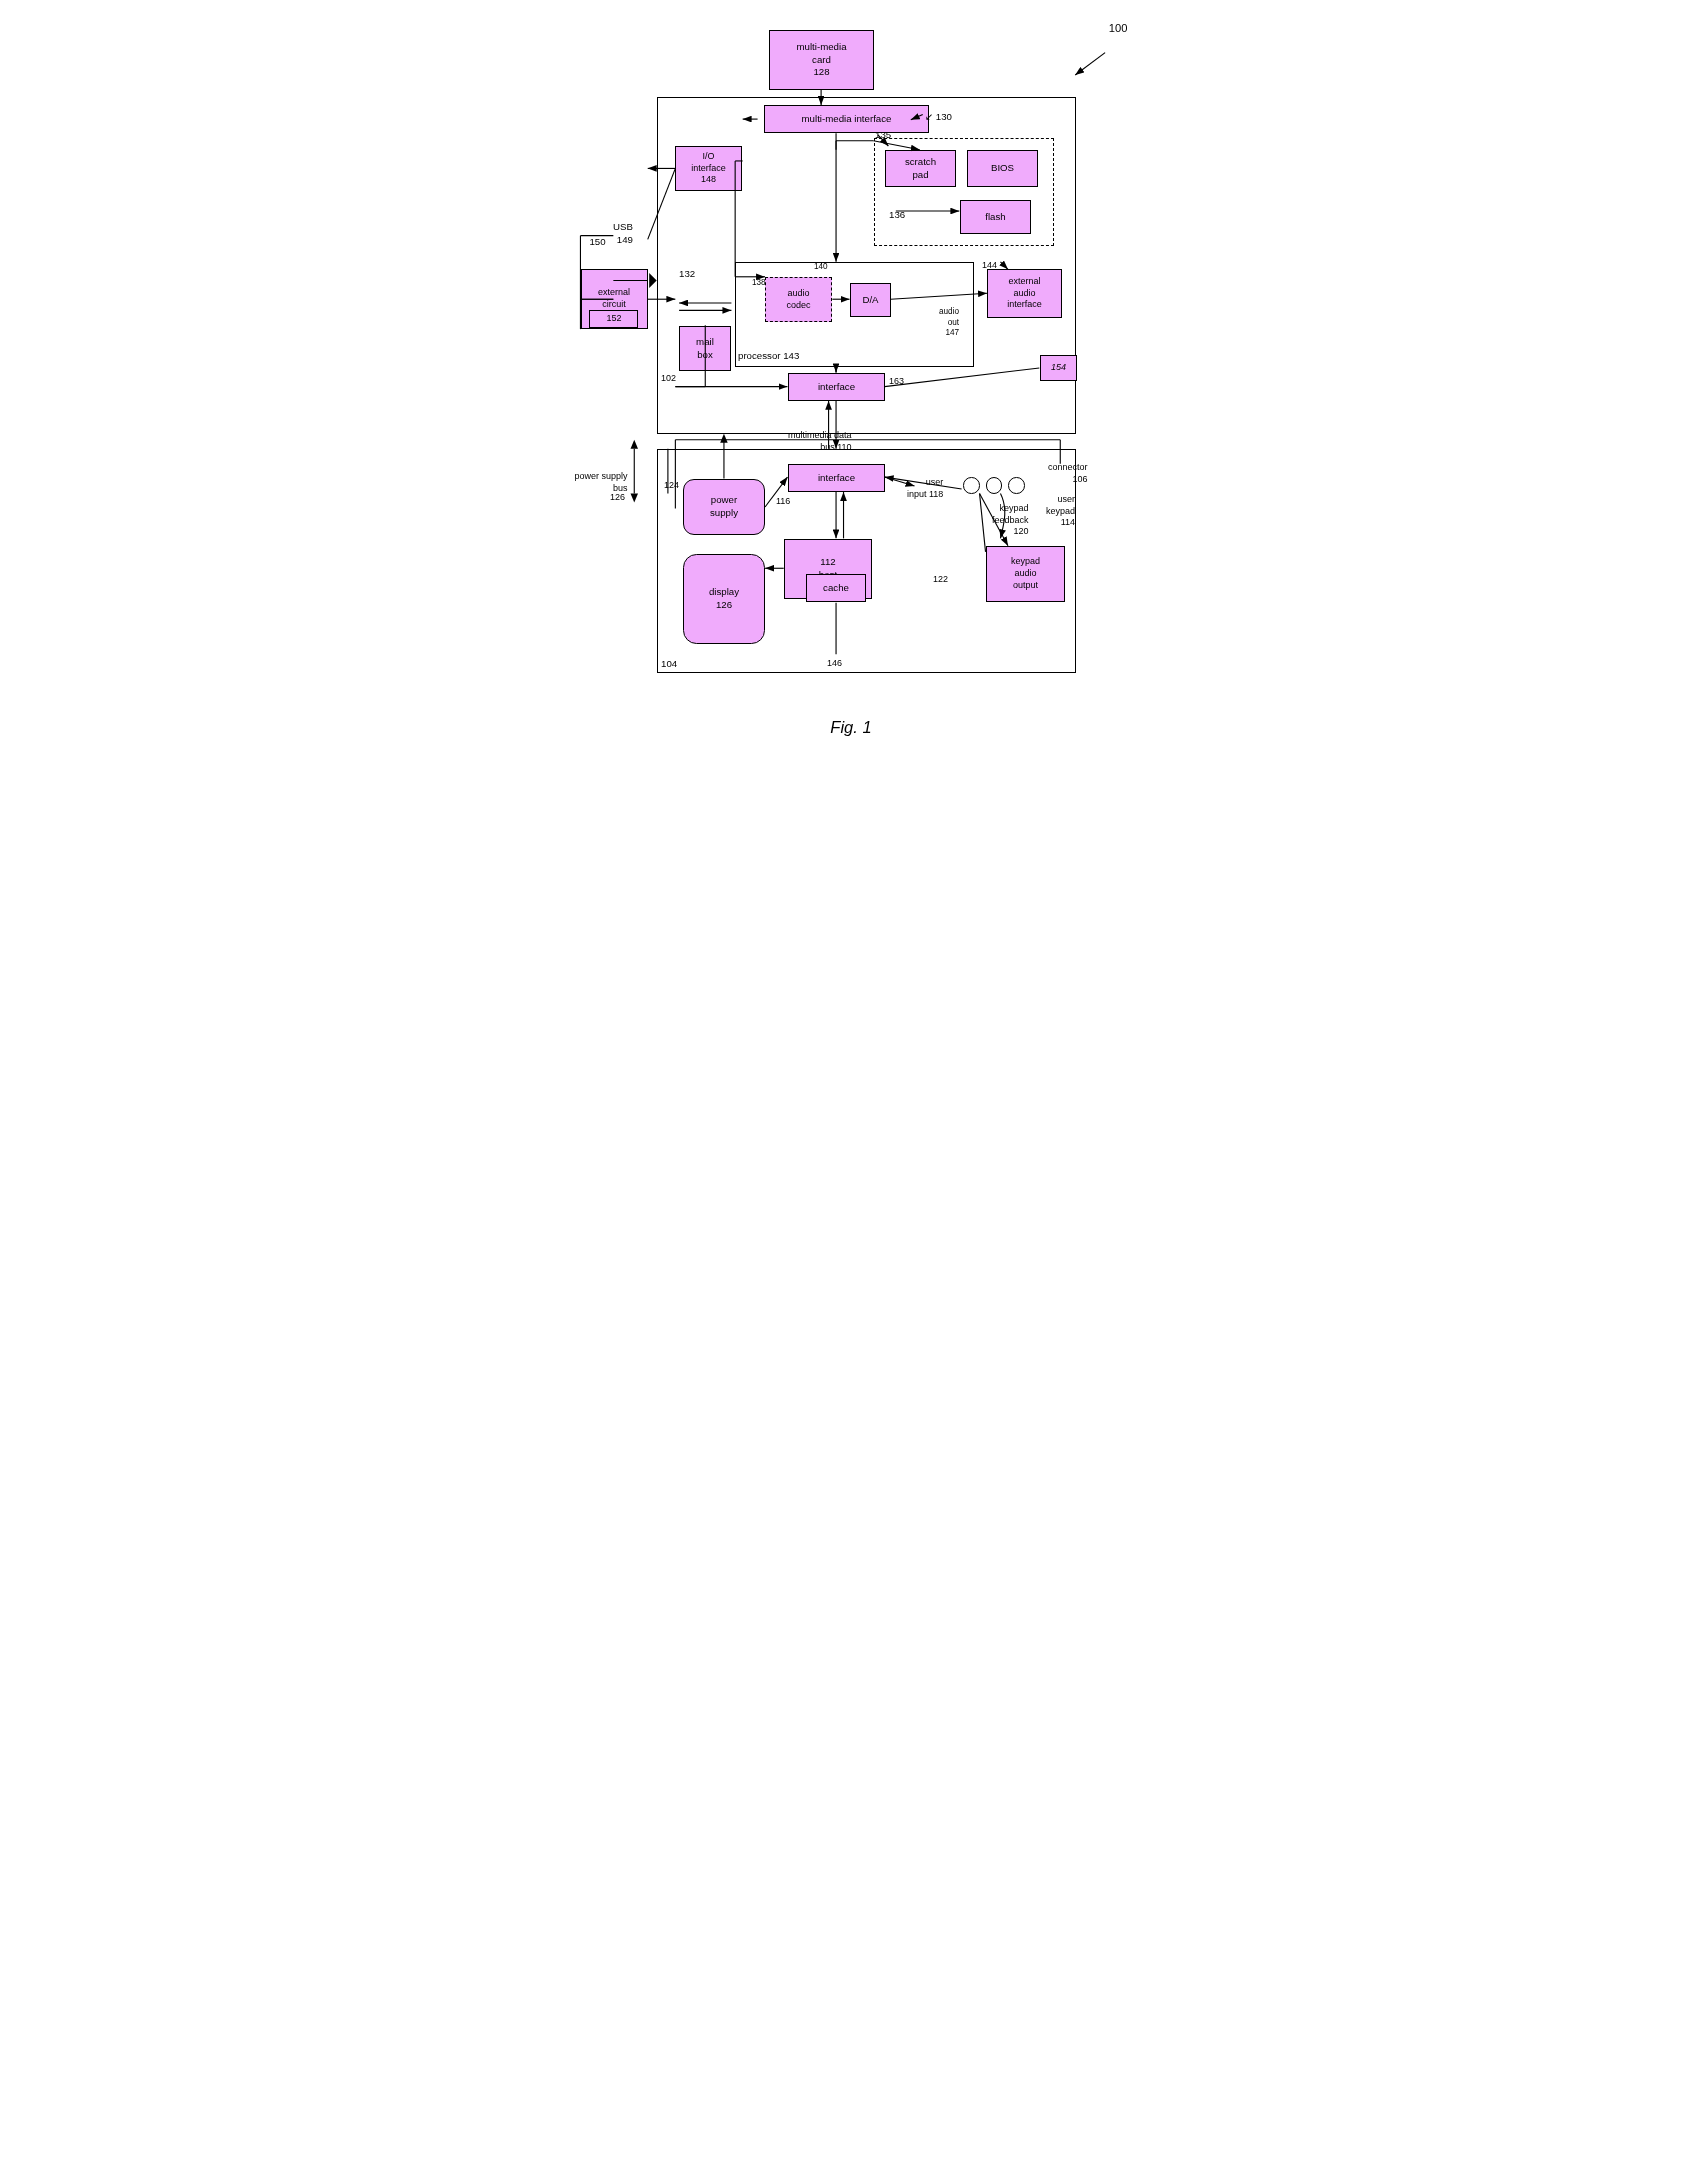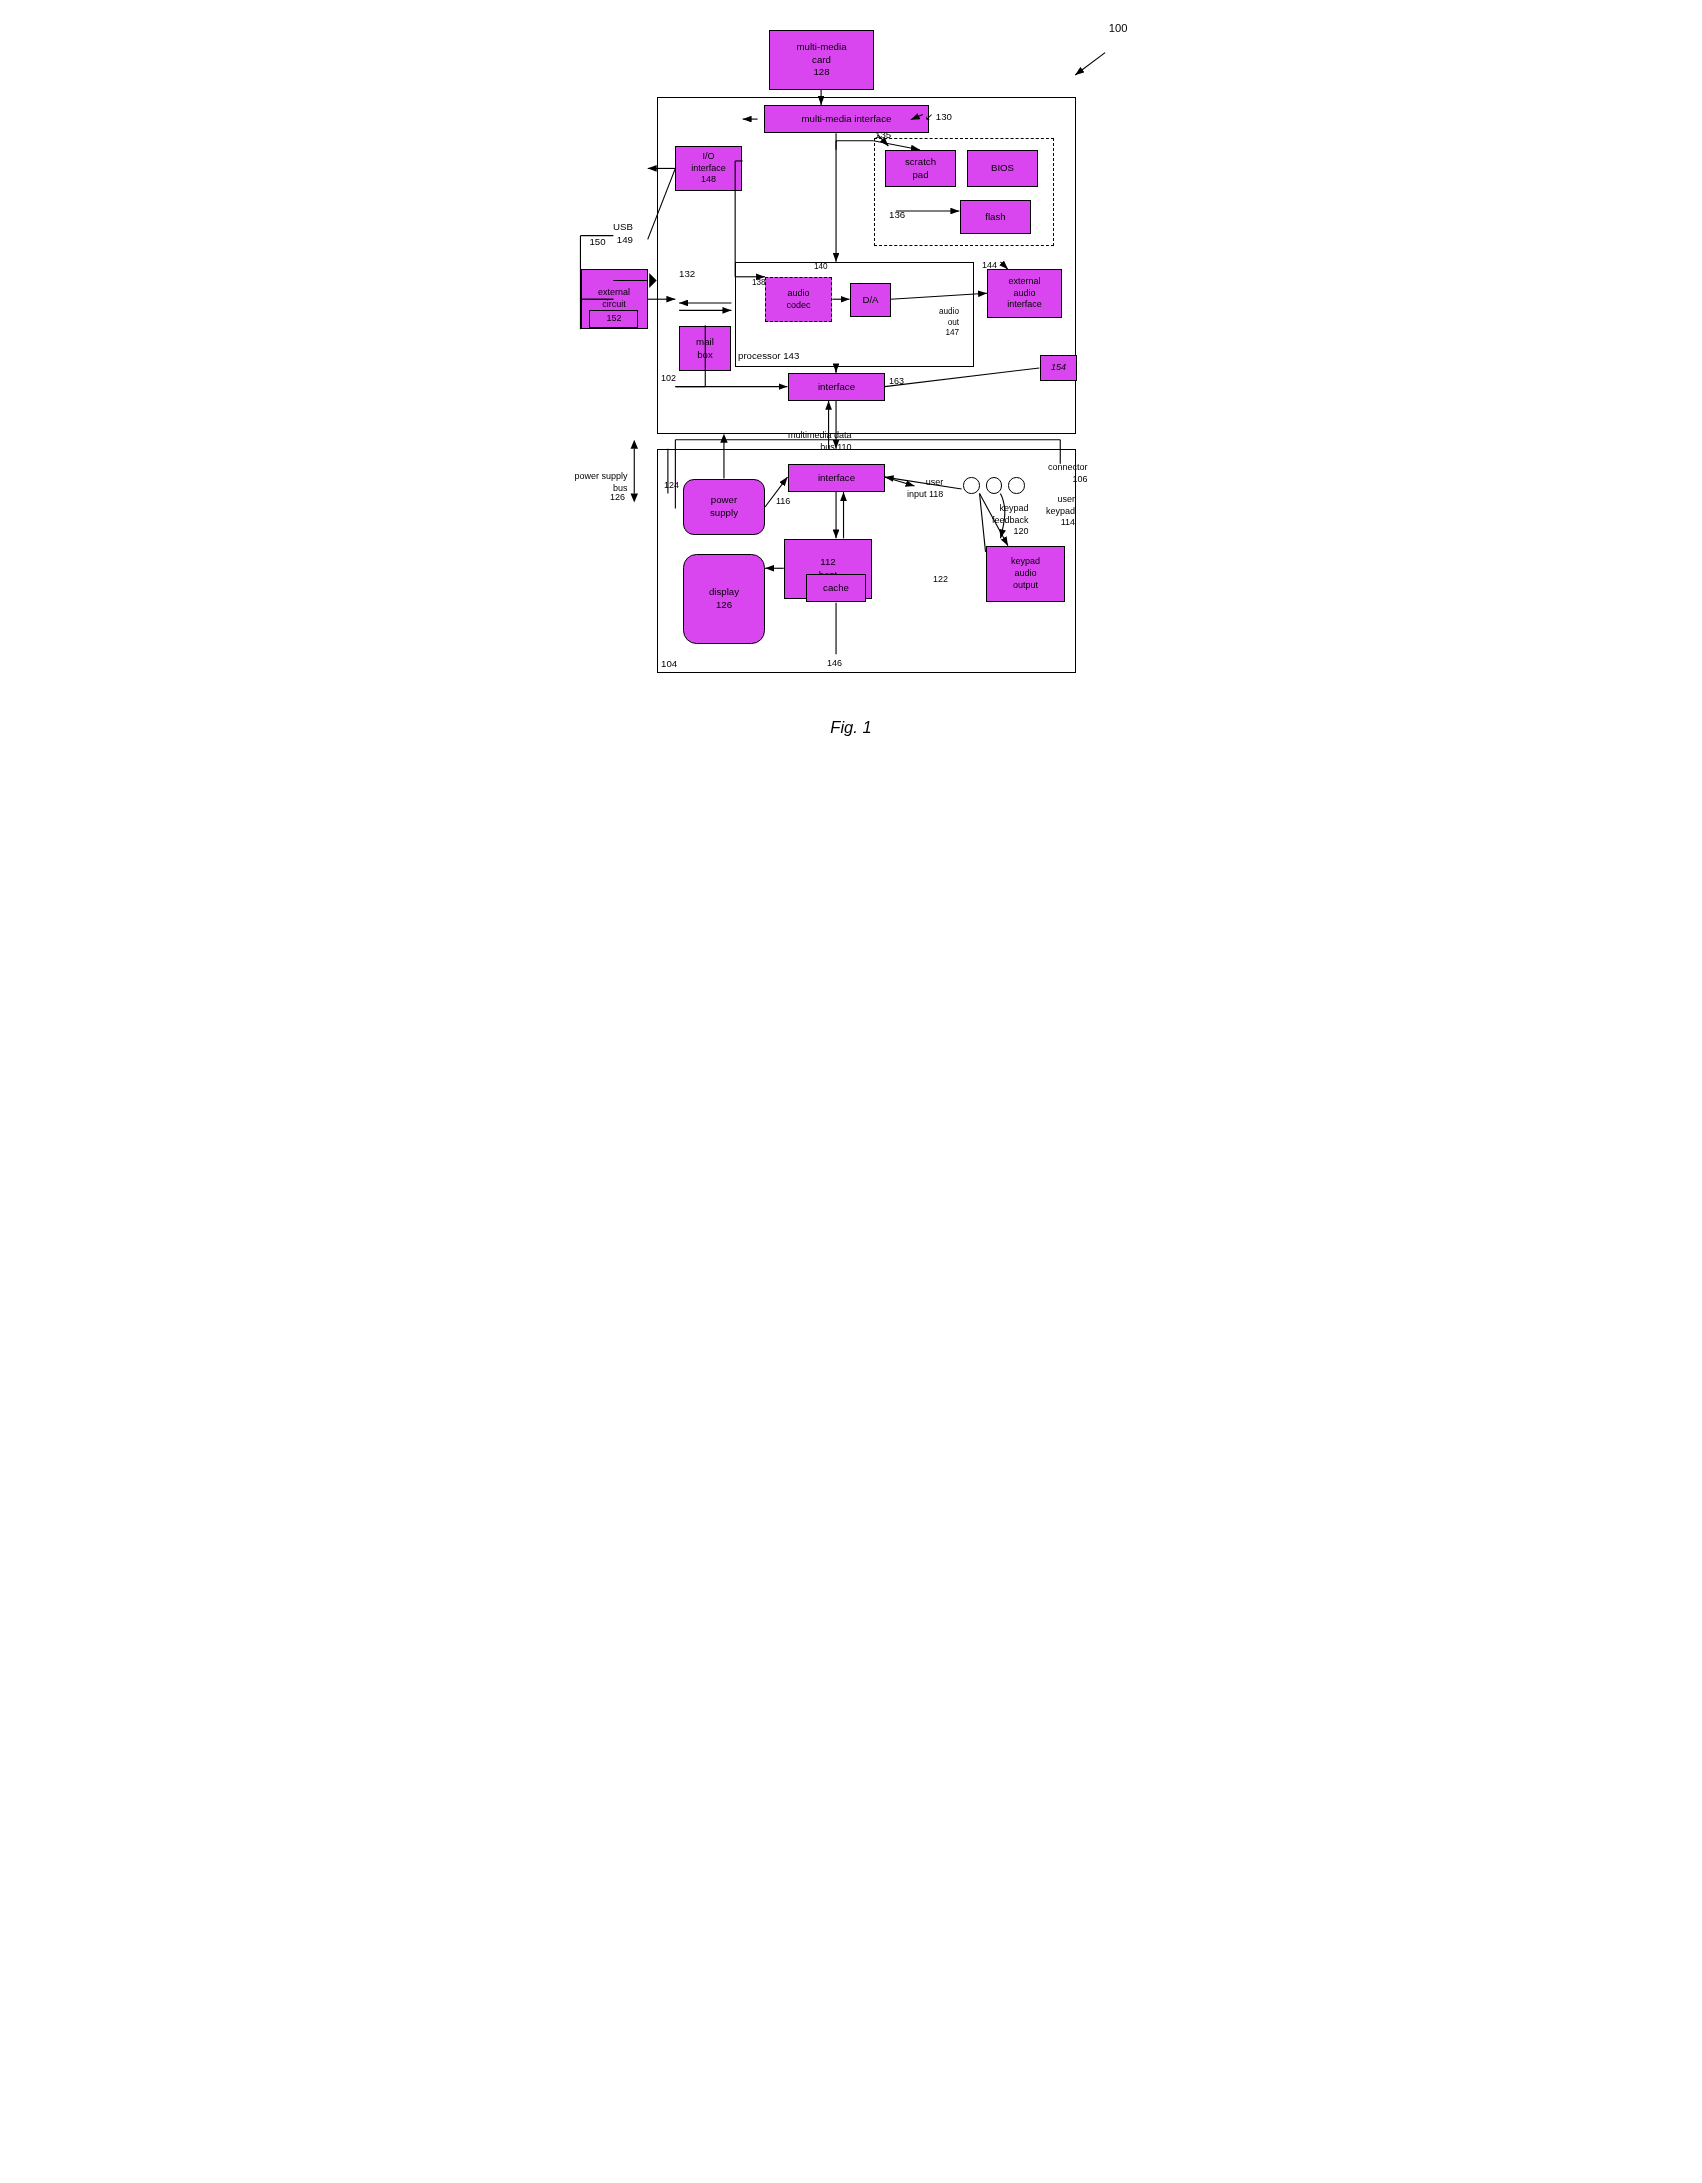--- a/index.html
+++ b/index.html
@@ -18,21 +18,21 @@
     }
     .diagram-area {
       position: relative;
       width: 100%;
       height: 688px;
     }
     
     .box {
       position: absolute;
       border: 1.5px solid #000;
-      background: #d946ef;
+      background: #f0abfc;
       display: flex;
       flex-direction: column;
       align-items: center;
       justify-content: center;
       text-align: center;
       font-size: 9.7px;
       line-height: 1.3;
     }
     .box.dashed {
       border: 1.5px dashed #000;

